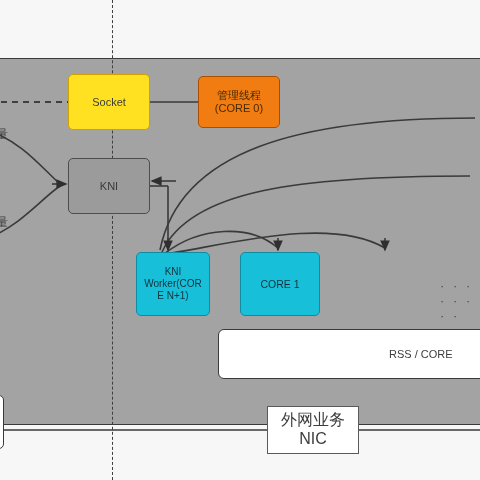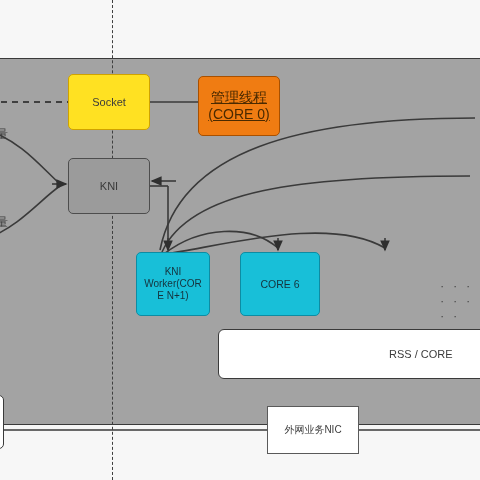--- a/index.html
+++ b/index.html
@@ -55,27 +55,26 @@
   }
   .node span { display: block; white-space: pre-line; }
   .n-socket {
     left: 68px; top: 74px; width: 82px; height: 56px;
     background: #ffe122;
     border: 1.6px solid #cfa200;
     border-radius: 5px;
     font-size: 11px;
   }
   .n-mgmt {
-    left: 198px; top: 76px; width: 82px; height: 60px;
+    left: 198px; top: 76px; width: 82px; height: 52px;
     background: #f07c12;
     border: 1.6px solid #a85000;
     border-radius: 5px;
-    font-size: 14px;
+    font-size: 11px;
     color: #4a2a00;
-    text-decoration: underline;
   }
   .n-kni {
     left: 68px; top: 158px; width: 82px; height: 56px;
     background: #9b9b9b;
     border: 1.6px solid #4d4d4d;
     border-radius: 5px;
     font-size: 11px;
     color: #3a3a3a;
   }
   .n-cyan {
@@ -93,21 +92,21 @@
     border: 1.6px solid #3a3a3a;
     border-radius: 6px;
     font-size: 11px;
     justify-content: flex-start;
     padding-left: 170px;
   }
   .n-nic {
     left: 267px; top: 406px; width: 92px; height: 48px;
     background: #ffffff;
     border: 1.3px solid #5a5a5a;
-    font-size: 10px;
+    font-size: 16px;
   }
   .n-leftbox {
     left: -34px; top: 395px; width: 38px; height: 54px;
     background: #ffffff;
     border: 1.6px solid #3a3a3a;
     border-radius: 5px;
   }
   .side-label {
     position: absolute;
     color: #3c3c3c;
@@ -191,21 +190,21 @@
     <span>KNI</span>
   </div>
 
   <div class="node n-cyan n-kniworker">
     <span>KNI
 Worker(COR
 E N+1)</span>
   </div>
 
   <div class="node n-cyan n-core1">
-    <span>CORE 6</span>
+    <span>CORE 1</span>
   </div>
 
 
   <div class="ellipsis-dots">· · · · · · · ·</div>
 
   <div class="node n-rss">
     <span>RSS / CORE</span>
   </div>
 
   <div class="node n-nic">

